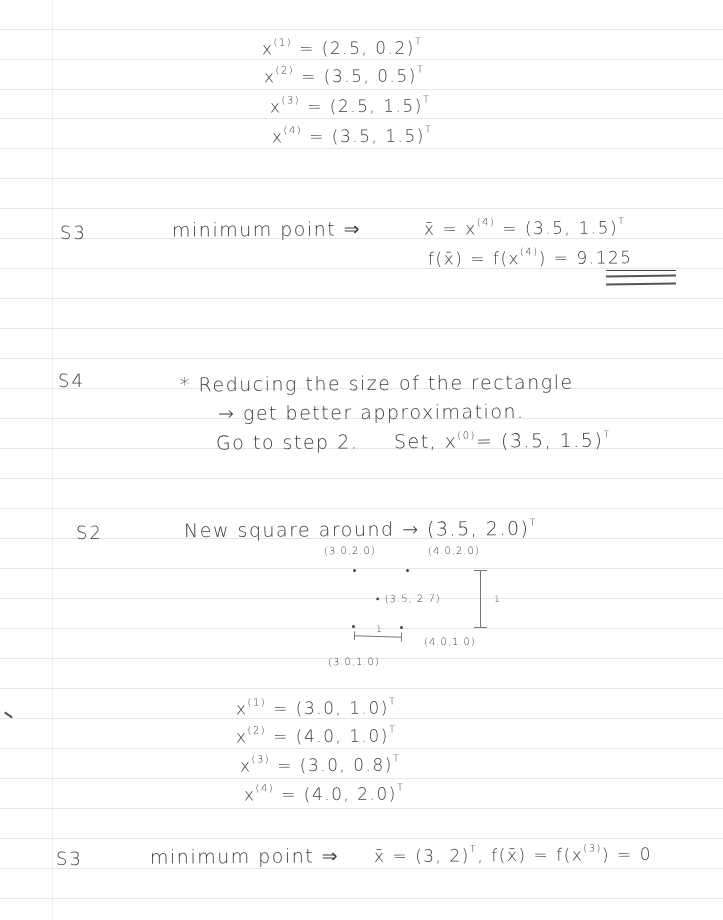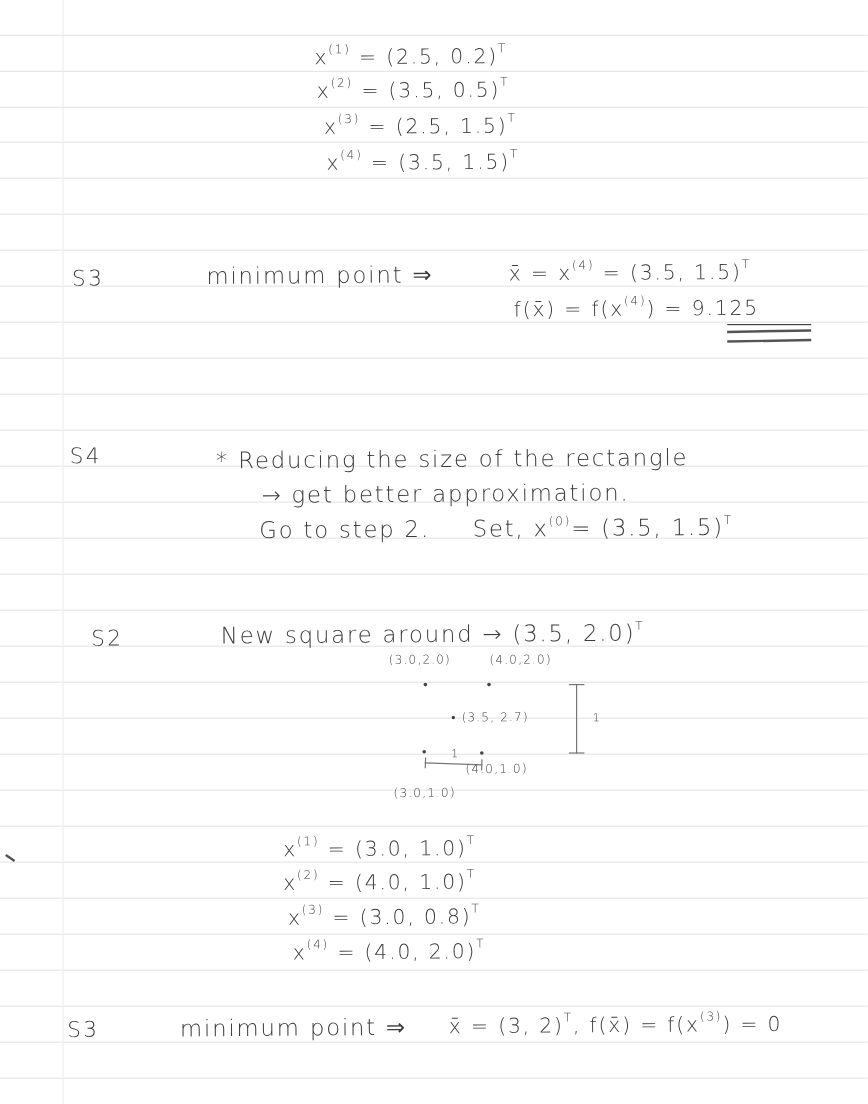--- a/index.html
+++ b/index.html
@@ -144,31 +144,31 @@
   </div>
 
   <div class="hw step" style="left:56px; top:522px;margin-left:20px;">S2</div>
   <div class="hw big" style="left:184px; top:518px;">
     <span>New square around →</span>
     <span>(3.5, 2.0)</span><sup>T</sup>
   </div>
 
   <div>
     <div class="hw small" style="left:324px; top:545px;">(3.0,2.0)</div>
-    <div class="hw small" style="left:408px; top:545px;">(4.0,2.0)</div>
+    <div class="hw small" style="left:428px; top:545px;">(4.0,2.0)</div>
     <div class="dot" style="left:353px; top:569px;"></div>
     <div class="dot" style="left:406px; top:569px;"></div>
     <div class="hw small" style="left:376px; top:593px;">• (3.5, 2.7)</div>
     <div class="dot" style="left:352px; top:625px;"></div>
     <div class="dot" style="left:400px; top:626px;"></div>
     <div class="dim-h"></div>
     <div class="hw small" style="left:376px; top:624px; font-size:9px;">1</div>
     <div class="dim-v"></div>
     <div class="hw small" style="left:494px; top:594px; font-size:9px;">1</div>
-    <div class="hw small" style="left:388px; top:636px;">(4.0,1.0)</div>
+    <div class="hw small" style="left:424px; top:636px;">(4.0,1.0)</div>
     <div class="hw small" style="left:328px; top:656px;">(3.0,1.0)</div>
   </div>
 
   <div class="hw mid" style="left:236px; top:698px;">
     <span>x</span><sup>(1)</sup>
     <span>= (3.0, 1.0)</span><sup>T</sup>
   </div>
   <div class="hw mid" style="left:236px; top:726px;">
     <span>x</span><sup>(2)</sup>
     <span>= (4.0, 1.0)</span><sup>T</sup>

